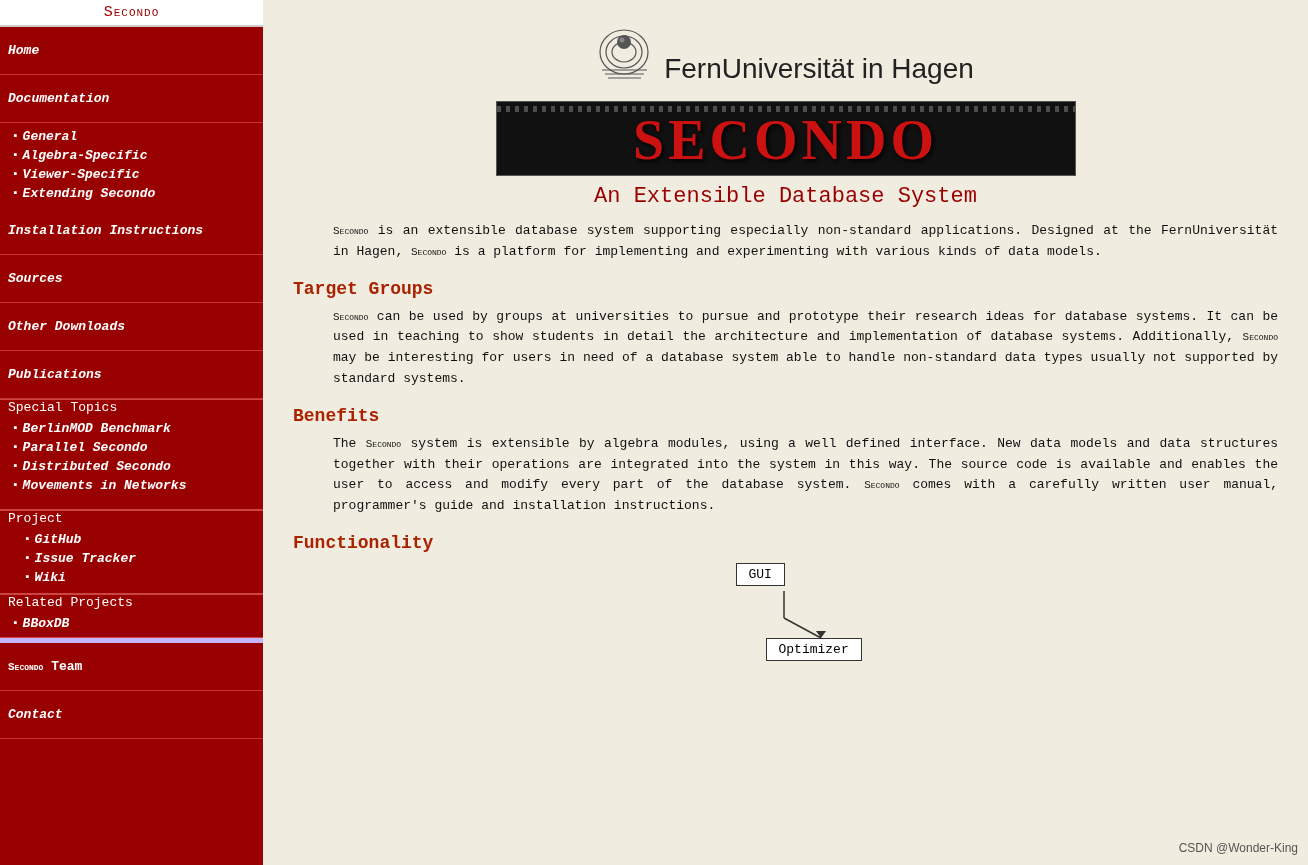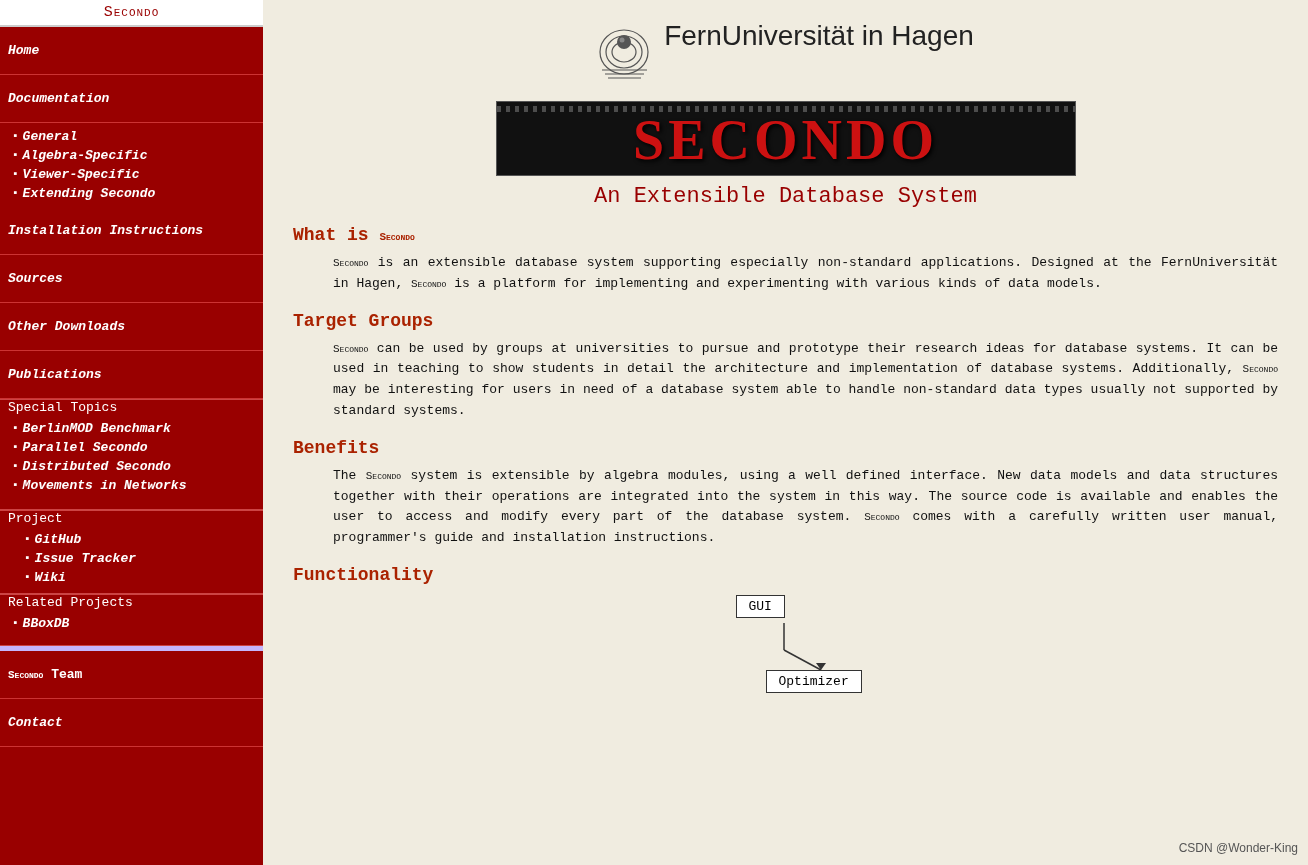--- a/index.html
+++ b/index.html
@@ -71,21 +71,21 @@
 
     
     #main {
       flex: 1;
       background: #f0ece0;
       overflow-y: auto;
       padding: 10px 20px 20px 20px;
     }
     #header-logo {
       display: flex;
-      align-items: flex-start;
+      align-items: flex-end;
       justify-content: center;
       padding: 10px 0 8px 0;
     }
     #header-logo .uni-logo {
       margin-right: 12px;
     }
     #header-logo .uni-name {
       font-size: 28px;
       font-family: Arial, sans-serif;
       color: #222;
@@ -232,21 +232,21 @@
       </li>
     <li>
         <a href="#">Issue Tracker</a>
       </li>
     <li>
         <a href="#">Wiki</a>
       </li>
   </ul>
 
   <span class="nav-group-label">Related Projects</span>
-  <ul class="nav-sublist" style="border-bottom:1px solid #cc4444; padding-bottom:12px;">
+  <ul class="nav-sublist" style="border-bottom:1px solid #cc4444; padding-bottom:4px;">
     <li>
         <a href="#">BBoxDB</a>
       </li>
   </ul>
 
   <a class="nav-link" href="#" style="font-style:normal; font-size:13px; border-top:5px solid #c4b5fd;">
     <span class="secondo-small">Secondo</span> Team
   </a>
   <a class="nav-link" href="#">Contact</a>
 </div>
@@ -275,23 +275,20 @@
 
   <div id="secondo-banner">
     <div class="banner-dots-row"></div>
     <div class="banner-text">SECONDO</div>
   </div>
 
   <div id="subtitle">An Extensible Database System</div>
 
   <div id="content-area">
 
-    <div class="section-heading">
-      What is <span class="secondo-small">Secondo</span>
-    </div>
     <div class="content-block">
       <span class="secondo-small">Secondo</span> is an extensible database system supporting especially non-standard applications.
       Designed at the FernUniversität in Hagen, <span class="secondo-small">Secondo</span> is a platform for implementing and
       experimenting with various kinds of data models.
     </div>
 
     <div class="section-heading">Target Groups</div>
     <div class="content-block">
       <span class="secondo-small">Secondo</span> can be used by groups at universities to pursue and prototype their research ideas for
       database systems. It can be used in teaching to show students in detail the architecture and

